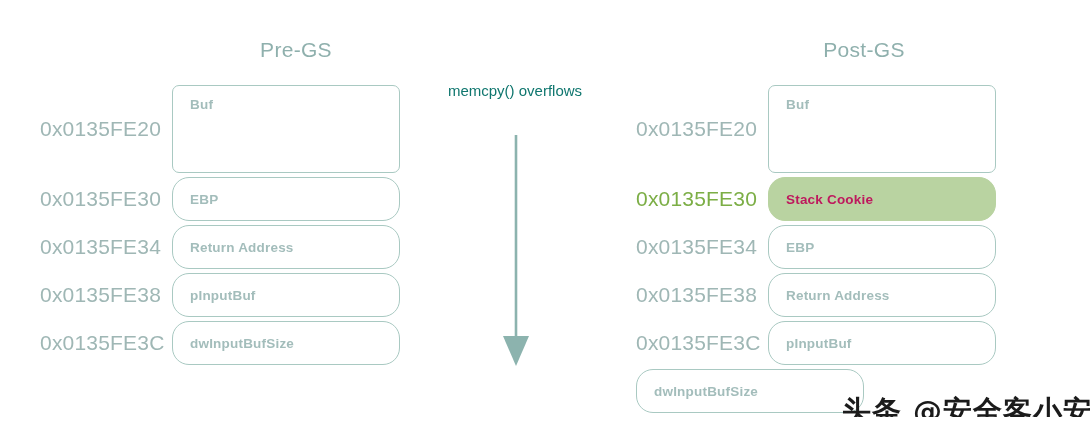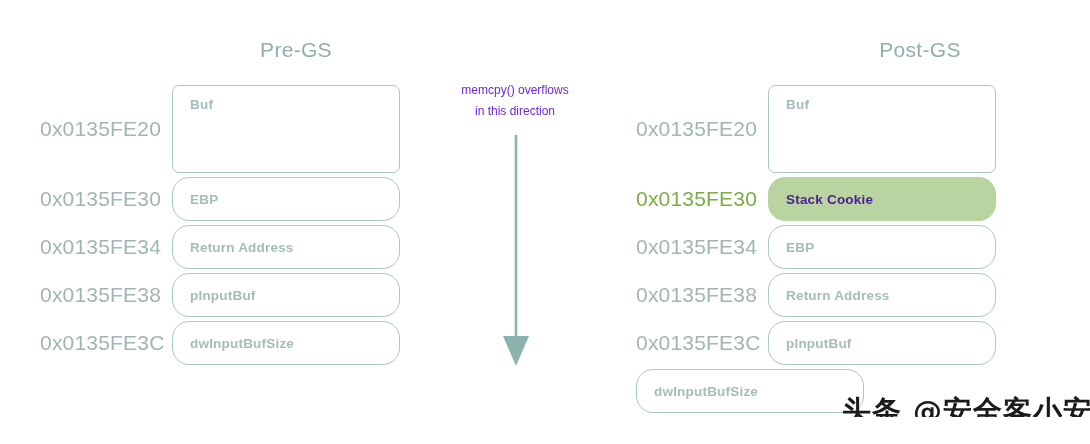--- a/index.html
+++ b/index.html
@@ -20,21 +20,21 @@
   .col-title {
     position: absolute;
     font-size: 21px;
     font-weight: 400;
     color: #8fb0ad;
     letter-spacing: 0.3px;
     white-space: nowrap;
     text-align: center;
   }
   #title-pre  { left: 196px; top: 38px; width: 200px; }
-  #title-post { left: 820px; top: 38px; width: 200px; }
+  #title-post { left: 764px; top: 38px; width: 200px; }
 
   
   .stack-col { position: absolute; top: 85px; }
   #col-pre  { left: 40px;  }
   #col-post { left: 636px; }
 
   .stack-row {
     position: relative;
     display: flex;
     align-items: center;
@@ -66,33 +66,33 @@
     font-weight: bold;
     color: #a3bdbb;
     letter-spacing: 0.2px;
     white-space: nowrap;
   }
   .cell.tall { height: 88px; }
   .cell.norm { height: 44px; align-items: center; padding-top: 0; border-radius: 17px; }
   .cell.hl {
     background: #b9d3a1;
     border-color: #b9d3a1;
-    color: #4c1d95;
+    color: #be185d;
   }
 
   
   #annotation {
     position: absolute;
     left: 415px;
     top: 80px;
     width: 200px;
     text-align: center;
-    font-size: 12px;
+    font-size: 15px;
     line-height: 21px;
-    color: #6d28d9;
+    color: #0f766e;
     white-space: nowrap;
   }
   #arrow {
     position: absolute;
     left: 500px;
     top: 135px;
   }
 
   
   #watermark {
@@ -160,21 +160,20 @@
       <div class="addr">0x0135FE3C</div>
       <div class="cell norm">pInputBuf</div>
     </div>
     <div class="stack-row">
       <div class="cell norm">dwInputBufSize</div>
     </div>
   </div>
 
   <div id="annotation">
     <div>memcpy() overflows</div>
-    <div>in this direction</div>
   </div>
 
   <div id="arrow">
     <svg width="32" height="232" viewBox="0 0 32 232">
       <line x1="16" y1="0" x2="16" y2="205" stroke="#8cb3ae" stroke-width="2.6"></line>
       <polygon points="3,201 29,201 16,231" fill="#8cb3ae"></polygon>
     </svg>
   </div>
 
   <div id="watermark">头条 @安全客小安</div>

